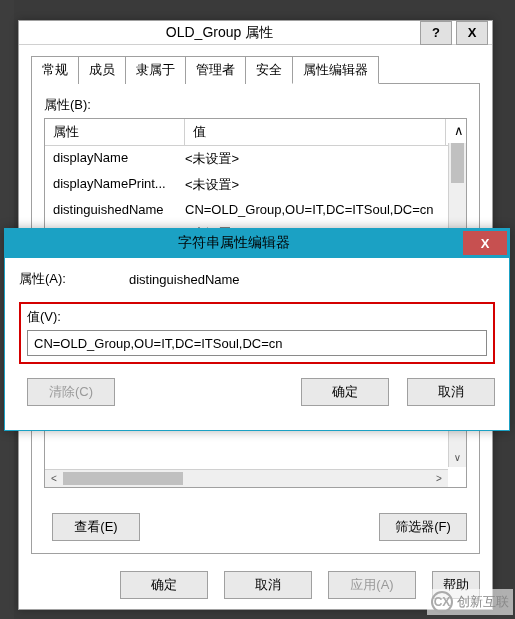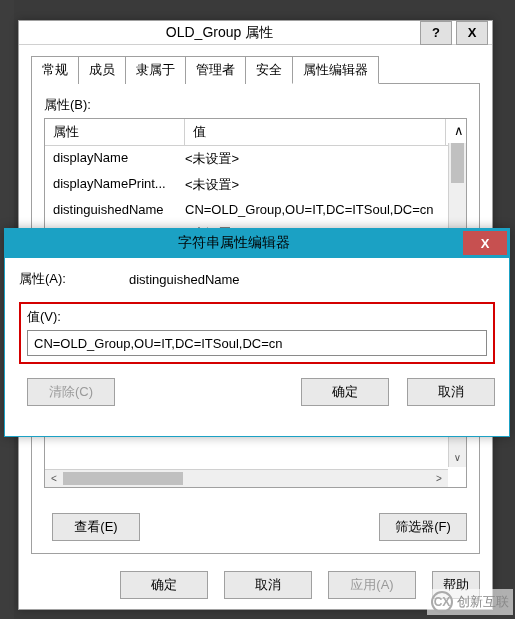--- a/index.html
+++ b/index.html
@@ -41,21 +41,21 @@
   .btn { min-width: 88px; height: 28px; border: 1px solid #a0a0a0; background: #e9e9e9; display: inline-flex; align-items: center; justify-content: center; padding: 0 10px; margin-left: 8px; }
   .btn.disabled { color: #9a9a9a; }
 
   .main-buttons { position: absolute; right: 12px; bottom: 10px; display: flex; gap: 8px; }
 
   
   .editor-dialog { position: absolute; left: 4px; top: 228px; width: 506px; background: #fff; border: 1px solid #1ba1c4; border-top: none; box-shadow: 0 0 10px rgba(0,0,0,0.3); z-index: 50; }
   .editor-title { height: 30px; background: #1ba1c4; display: flex; align-items: center; color: #000; }
   .editor-title-text { flex: 1; text-align: center; font-size: 14px; }
   .close-btn { width: 44px; height: 24px; background: #c75050; color: #fff; display: flex; align-items: center; justify-content: center; margin-right: 2px; font-weight: bold; }
-  .editor-body { padding: 12px 14px 30px 14px; }
+  .editor-body { padding: 12px 14px 24px 14px; }
   .field-row { display: flex; align-items: center; margin-bottom: 14px; }
   .field-label { width: 110px; }
   .value-area { border: 2px solid #d40000; padding: 4px 6px 6px 6px; margin-bottom: 14px; }
   .value-label { margin-bottom: 4px; }
   .text-input { width: 100%; height: 26px; border: 1px solid #8a8a8a; padding: 0 6px; font-size: 13px; }
   .editor-btns { display: flex; justify-content: space-between; align-items: center; }
   .editor-btns .right { display: flex; gap: 10px; }
 
   
   .watermark { position: absolute; right: 2px; bottom: 4px; z-index: 200; display: flex; align-items: center; gap: 4px; color: #888; font-size: 13px; background: rgba(255,255,255,0.6); padding: 2px 4px; }

